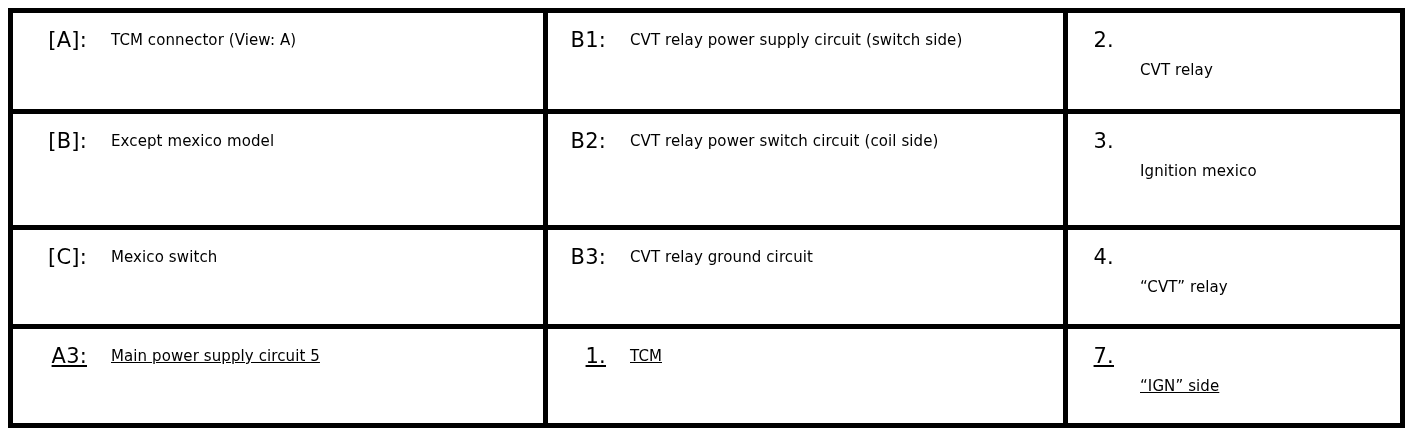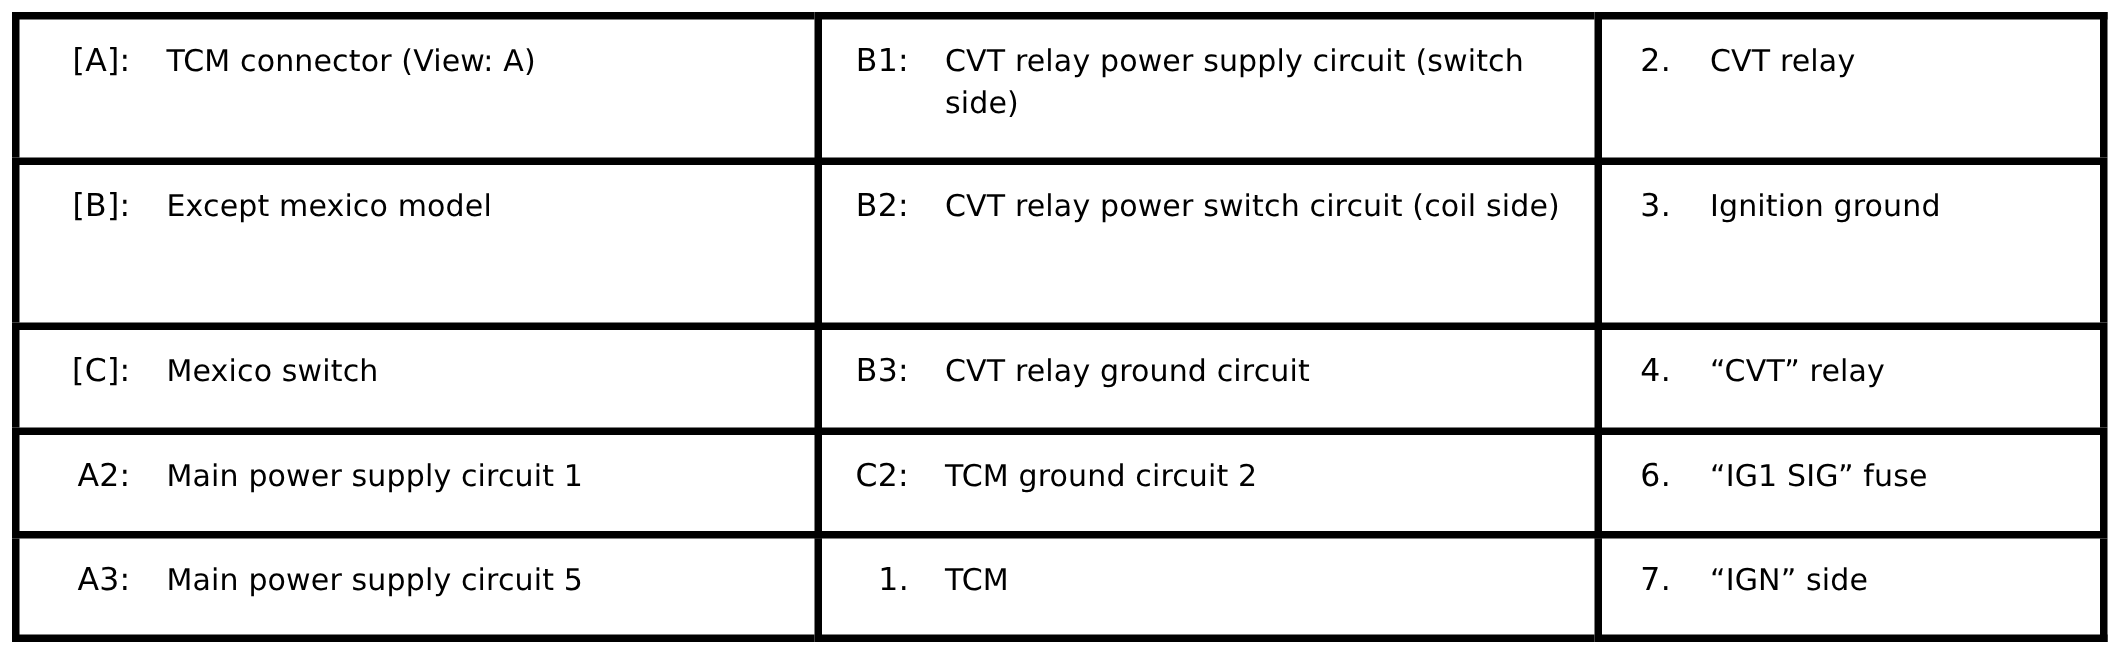--- a/index.html
+++ b/index.html
@@ -31,20 +31,21 @@
 
   #legend-table col.col-a { width: 535px; }
   #legend-table col.col-b { width: 520px; }
   #legend-table col.col-c { width: 337px; }
 
   #legend-table tr {
     border-bottom: 5px solid #000000;
   }
   #legend-table tr:last-child {
     border-bottom: none;
+    text-decoration: underline;
   }
 
   #legend-table td {
     border-right: 5px solid #000000;
     border-bottom: 5px solid #000000;
     padding: 0;
     vertical-align: top;
     background: #ffffff;
   }
   #legend-table td.last-col {
@@ -67,35 +68,35 @@
     text-align: right;
     font-size: 21px;
     line-height: 28px;
     letter-spacing: 0.2px;
     white-space: nowrap;
     padding-right: 0;
   }
 
   .cell .desc {
     flex: 1 1 auto;
-    font-size: 20px;
+    font-size: 15px;
     line-height: 28px;
     letter-spacing: 0.1px;
     word-wrap: break-word;
   }
 
   
   .col-a-cell .key { width: 68px; }
   .col-a-cell .desc { padding-left: 24px; }
 
   .col-b-cell .key { width: 52px; }
   .col-b-cell .desc { padding-left: 24px; }
 
   .col-c-cell .key { width: 40px; }
-  .col-c-cell .desc { padding-left: 26px; }
+  .col-c-cell .desc { padding-left: 26px; margin-top: 30px; }
 
   
   .row-tall .cell { min-height: 79px; }
   .row-tall2 .cell { min-height: 91px; }
   .row-short .cell { min-height: 55px; }
 </style>
 </head>
 <body>
 
 <table id="legend-table">
@@ -136,21 +137,21 @@
       </td>
       <td>
         <div class="cell col-b-cell">
           <span class="key">B2:</span>
           <span class="desc">CVT relay power switch circuit (coil side)</span>
         </div>
       </td>
       <td class="last-col">
         <div class="cell col-c-cell">
           <span class="key">3.</span>
-          <span class="desc">Ignition ground</span>
+          <span class="desc">Ignition mexico</span>
         </div>
       </td>
     </tr>
 
     <tr class="row-short">
       <td>
         <div class="cell col-a-cell">
           <span class="key">[C]:</span>
           <span class="desc">Mexico switch</span>
         </div>
@@ -163,40 +164,20 @@
       </td>
       <td class="last-col">
         <div class="cell col-c-cell">
           <span class="key">4.</span>
           <span class="desc">“CVT” relay</span>
         </div>
       </td>
     </tr>
 
 
-    <tr class="row-short">
-      <td>
-        <div class="cell col-a-cell">
-          <span class="key">A2:</span>
-          <span class="desc">Main power supply circuit 1</span>
-        </div>
-      </td>
-      <td>
-        <div class="cell col-b-cell">
-          <span class="key">C2:</span>
-          <span class="desc">TCM ground circuit 2</span>
-        </div>
-      </td>
-      <td class="last-col">
-        <div class="cell col-c-cell">
-          <span class="key">6.</span>
-          <span class="desc">“IG1 SIG” fuse</span>
-        </div>
-      </td>
-    </tr>
 
     <tr class="row-short last-row">
       <td>
         <div class="cell col-a-cell">
           <span class="key">A3:</span>
           <span class="desc">Main power supply circuit 5</span>
         </div>
       </td>
       <td>
         <div class="cell col-b-cell">

